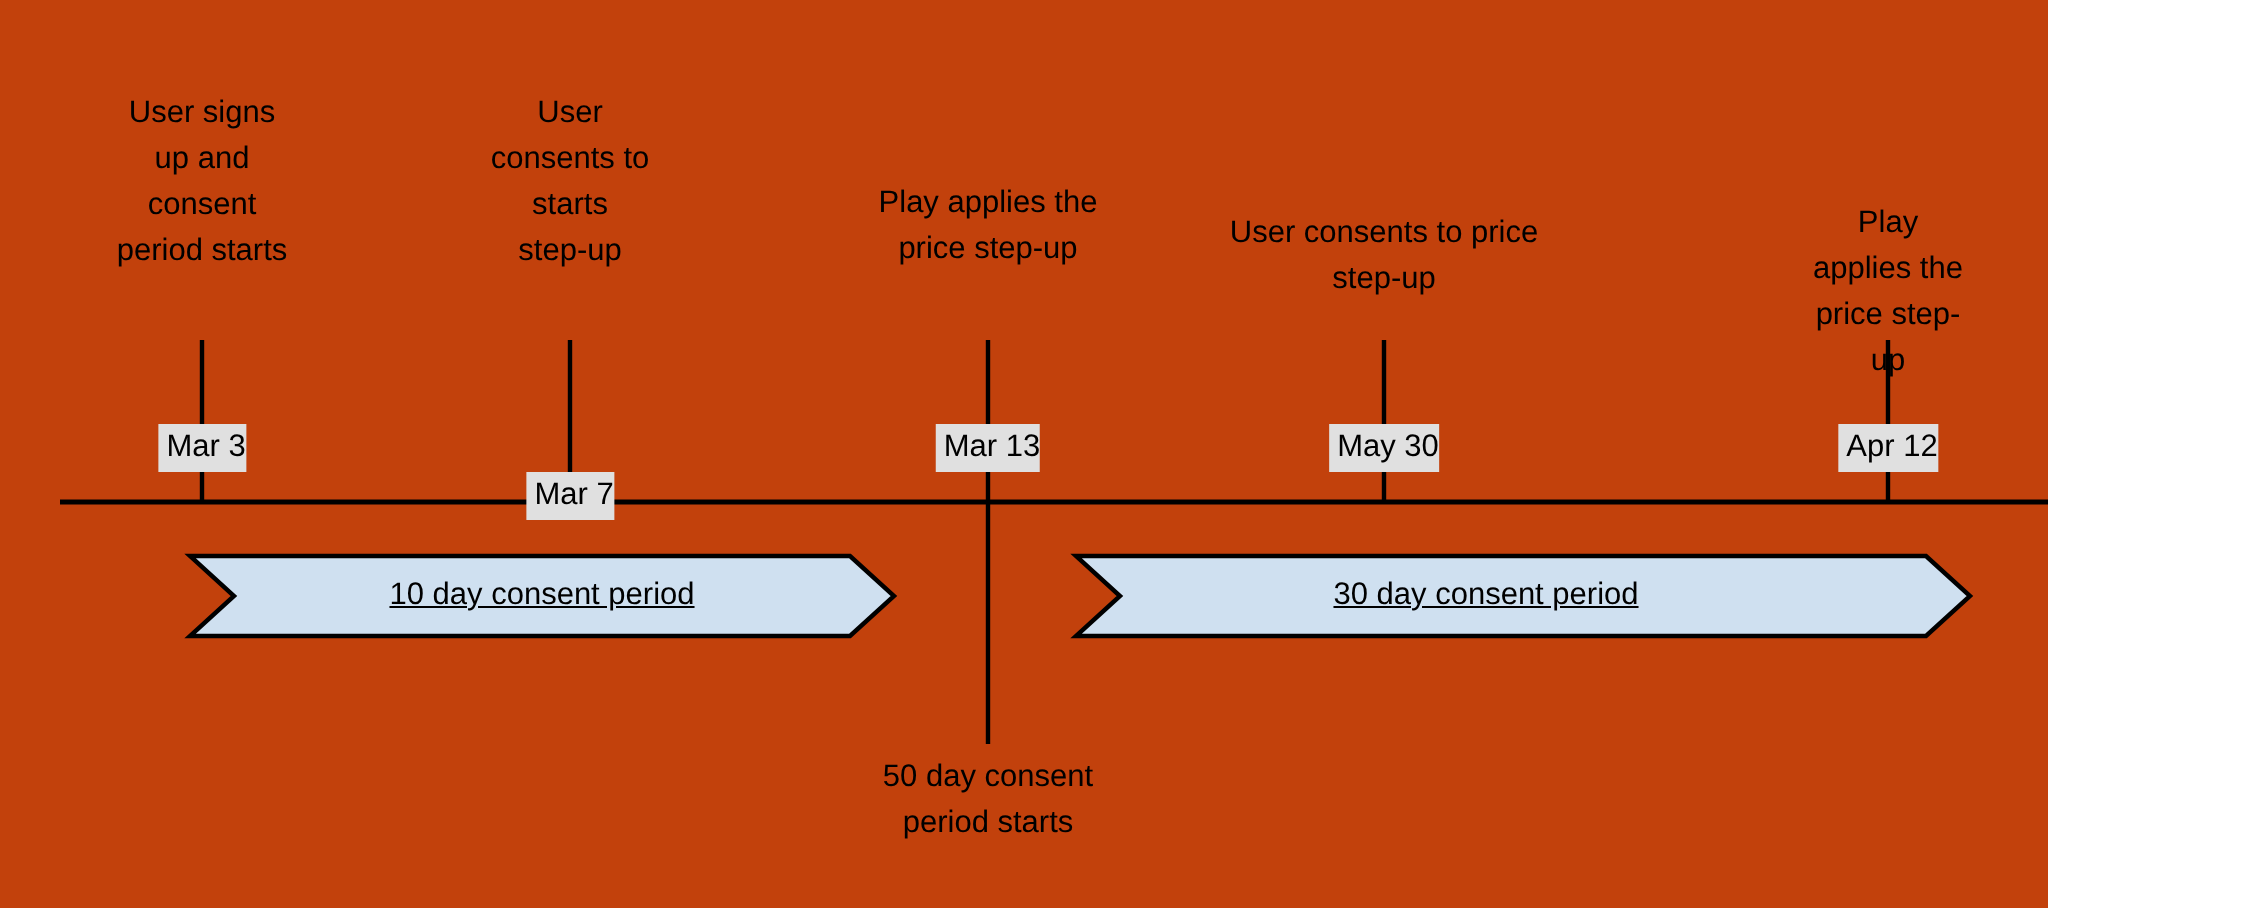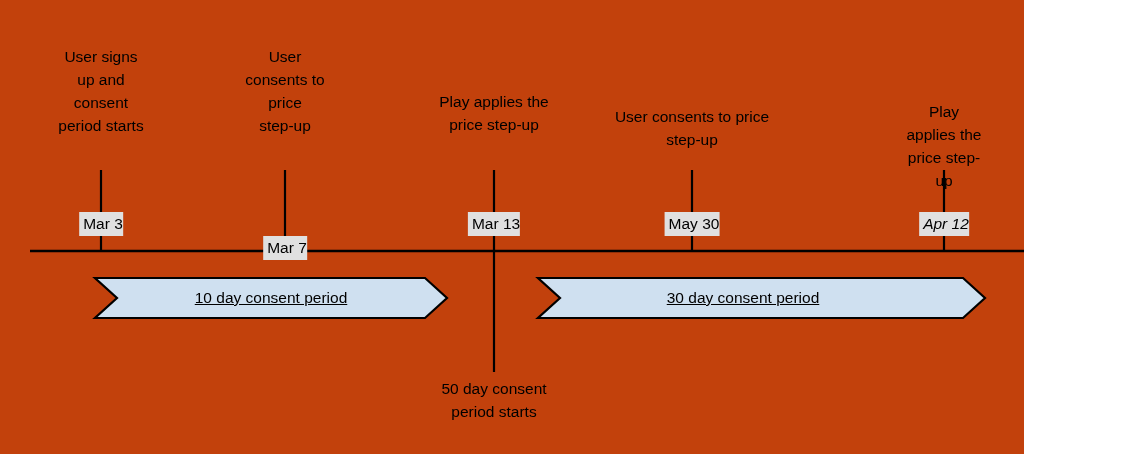--- a/index.html
+++ b/index.html
@@ -87,35 +87,35 @@
       </g>
   </svg>
 
   <div id="captions-layer">
       <div class="evt-label" style="left: 101px; top: 45px;">User signs
 up and
 consent
 period starts</div>
       <div class="evt-label" style="left: 285px; top: 45px;">User
 consents to
-price
+starts
 step-up</div>
       <div class="evt-label" style="left: 494px; top: 90px;">Play applies the
 price step-up</div>
       <div class="evt-label" style="left: 692px; top: 105px;">User consents to price
 step-up</div>
       <div class="evt-label" style="left: 944px; top: 100px;">Play applies the
 price step-up</div>
     </div>
   <div id="chips-layer">
       <div class="date-chip" style="left: 101px; top: 212px; background: rgb(224, 224, 224);">Mar 3</div>
       <div class="date-chip" style="left: 285px; top: 212px; background: rgb(224, 224, 224); margin-top: 24px;">Mar 7</div>
       <div class="date-chip" style="left: 494px; top: 212px; background: rgb(224, 224, 224);">Mar 13</div>
       <div class="date-chip" style="left: 692px; top: 212px; background: rgb(224, 224, 224);">May 30</div>
-      <div class="date-chip" style="left: 944px; top: 212px; background: rgb(224, 224, 224); font-style: italic;">Apr 12</div>
+      <div class="date-chip" style="left: 944px; top: 212px; background: rgb(224, 224, 224);">Apr 12</div>
     </div>
   <div id="barlabels-layer">
       <div class="bar-label" style="left: 271px; top: 298px; text-decoration: underline;">10 day consent period</div>
       <div class="bar-label" style="left: 743px; top: 298px; text-decoration: underline;">30 day consent period</div>
     </div>
 
   <div class="below-label" style="left: 494px; top: 377px;">50 day consent
 period starts</div>
 
 </div>

